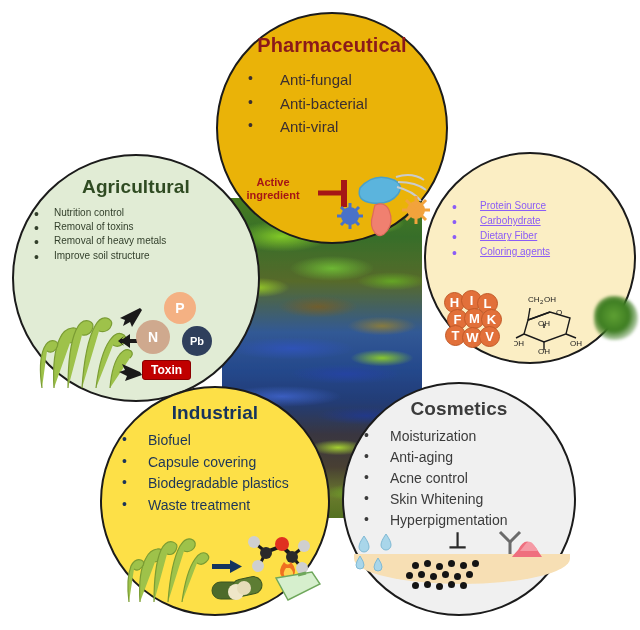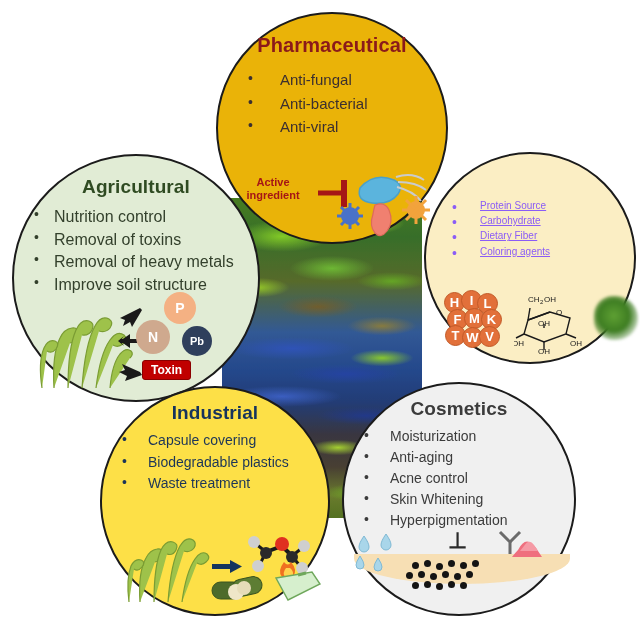--- a/index.html
+++ b/index.html
@@ -98,21 +98,21 @@
   #c-pharma .bullets { top: 54px; left: 28px; font-size: 15px; color: #3c2f2f; }
   #c-pharma .bullets li { padding-left: 34px; line-height: 1.58; }
 
   
   #c-agri {
     left: 12px; top: 154px;
     width: 248px; height: 248px;
     background: #e1ecd5;
   }
   #c-agri .title { top: 20px; font-size: 19px; color: #2f4b22; }
-  #c-agri .bullets { top: 50px; left: 18px; font-size: 16px; color: #33402c; }
+  #c-agri .bullets { top: 50px; left: 18px; font-size: 10px; color: #33402c; }
 
   
   #c-food {
     left: 424px; top: 152px;
     width: 212px; height: 212px;
     background: #fbeec4;
   }
   #c-food .title { top: 16px; font-size: 18px; color: #5c4a14; }
   #c-food .bullets { top: 44px; left: 24px; font-size: 10px; color: #8b5cf6; text-decoration: underline; }
   #c-food .bullets li { padding-left: 30px; line-height: 1.52; }
@@ -330,20 +330,21 @@
 
       <div style="position:absolute;left:150px;top:6px;width:44px;height:44px;
                   background:radial-gradient(circle at 45% 45%, #5ea033 0%, #3e7d22 45%, rgba(62,125,34,.25) 75%, rgba(255,255,255,0) 100%);
                   filter:blur(1.5px);border-radius:46% 54% 52% 48%;"></div>
     </div>
   </div>
 
   <div class="circle" id="c-ind">
     <div class="title">Industrial</div>
     <ul class="bullets">
+      <li>Biofuel</li>
       <li>Capsule covering</li>
       <li>Biodegradable plastics</li>
       <li>Waste treatment</li>
     </ul>
 
     <div class="art" id="ind-art">
       <svg width="206" height="90" viewBox="0 0 206 90">
         <g fill="#9ec24a" stroke="#7a9c33" stroke-width="1.2">
           <path d="M24 86 q-2 -30 6 -44 q4 -8 11 -9 q6 -1 5 6 q-1 6 -7 7"></path>
           <path d="M38 86 q0 -36 7 -52 q5 -10 12 -8 q6 2 3 8 q-3 6 -9 4"></path>

